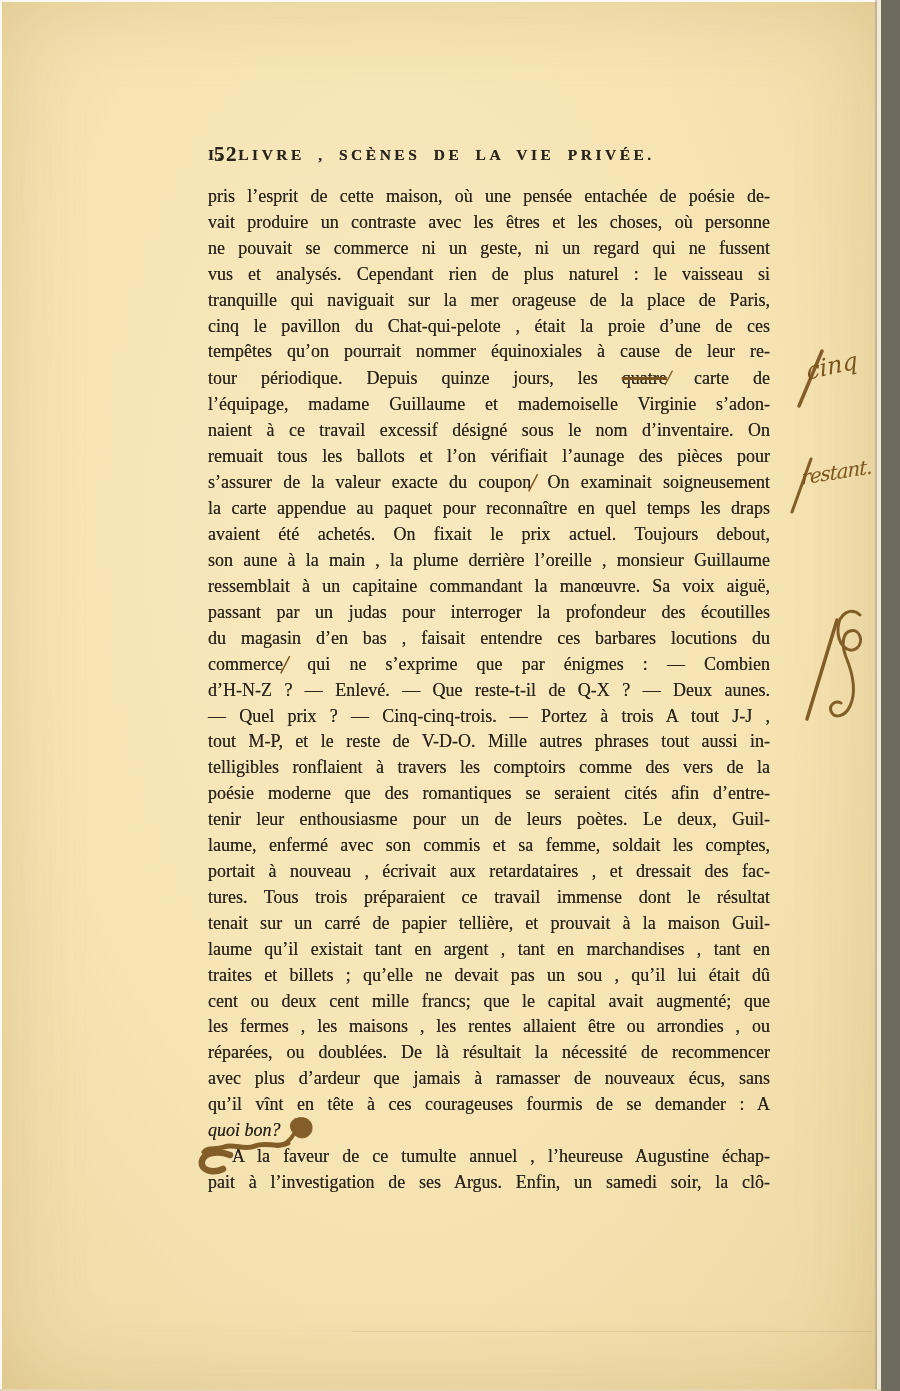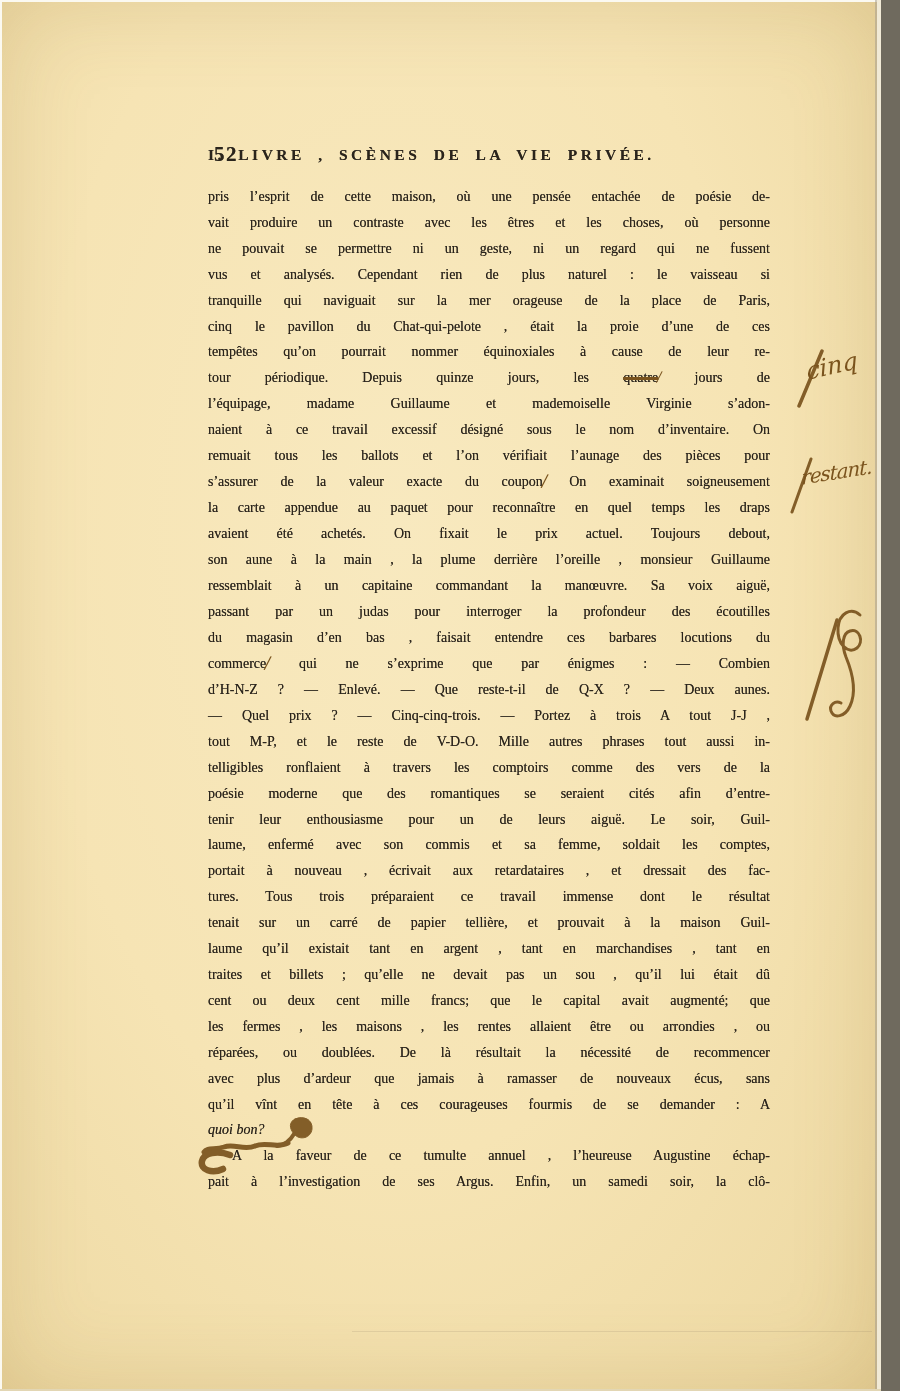--- a/index.html
+++ b/index.html
@@ -27,21 +27,21 @@
   }
   .running-head {
     position:absolute; left:208px; top:146px; width:562px;
     text-align:left; font-size:15.5px; font-weight:bold;
     letter-spacing:3.5px; word-spacing:6px;
     text-shadow:0 0 .4px rgba(42,36,28,.6);
   }
 
   .text-block {
     position:absolute; left:208px; top:184px; width:562px;
-    font-size:14px; line-height:25.9px;
+    font-size:18px; line-height:25.9px;
     text-shadow:0 0 .5px rgba(42,36,28,.75);
   }
   .line { text-align:justify; text-align-last:justify; }
   .line.short  { text-align-last:left;font-style:italic; }
   .line.indent { text-indent:24px; }
 
   .it { }
   .strike {
     text-decoration:line-through;
     text-decoration-color:#7a531d;
@@ -75,43 +75,43 @@
   <div class="edge-right-line"></div>
   <div class="edge-bottom"></div>
   <div class="scan-line"></div>
 
   <div class="folio">52</div>
   <div class="running-head">I. LIVRE , SCÈNES DE LA VIE PRIVÉE.</div>
 
   <div class="text-block">
       <div class="line"><span>pris l’esprit de cette maison, où une pensée entachée de poésie de-</span></div>
       <div class="line"><span>vait produire un contraste avec les êtres et les choses, où personne</span></div>
-      <div class="line"><span>ne pouvait se permettre ni un geste, ni un regard qui ne fussent</span></div>
+      <div class="line"><span>ne pouvait se commerce ni un geste, ni un regard qui ne fussent</span></div>
       <div class="line"><span>vus et analysés. Cependant rien de plus naturel : le vaisseau si</span></div>
       <div class="line"><span>tranquille qui naviguait sur la mer orageuse de la place de Paris,</span></div>
       <div class="line"><span>cinq le pavillon du Chat-qui-pelote , était la proie d’une de ces</span></div>
       <div class="line"><span>tempêtes qu’on pourrait nommer équinoxiales à cause de leur re-</span></div>
-      <div class="line"><span>tour périodique. Depuis quinze jours, les </span><span class="strike">quatre</span><span class="ink">/</span><span> jours de</span></div>
+      <div class="line"><span>tour périodique. Depuis quinze jours, les </span><span class="strike">quatre</span><span class="ink">/</span><span> carte de</span></div>
       <div class="line"><span>l’équipage, madame Guillaume et mademoiselle Virginie s’adon-</span></div>
       <div class="line"><span>naient à ce travail excessif désigné sous le nom d’</span><span class="it">inventaire</span><span>. On</span></div>
       <div class="line"><span>remuait tous les ballots et l’on vérifiait l’aunage des pièces pour</span></div>
       <div class="line"><span>s’assurer de la valeur exacte du coupon</span><span class="ink-big">/</span><span> On examinait soigneusement</span></div>
       <div class="line"><span>la carte appendue au paquet pour reconnaître en quel temps les draps</span></div>
       <div class="line"><span>avaient été achetés. On fixait le prix actuel. Toujours debout,</span></div>
       <div class="line"><span>son aune à la main , la plume derrière l’oreille , monsieur Guillaume</span></div>
       <div class="line"><span>ressemblait à un capitaine commandant la manœuvre. Sa voix aiguë,</span></div>
       <div class="line"><span>passant par un judas pour interroger la profondeur des écoutilles</span></div>
       <div class="line"><span>du magasin d’en bas , faisait entendre ces barbares locutions du</span></div>
       <div class="line"><span>commerce</span><span class="ink-big">/</span><span> qui ne s’exprime que par énigmes : — Combien</span></div>
       <div class="line"><span>d’H-N-Z ? — Enlevé. — Que reste-t-il de Q-X ? — Deux aunes.</span></div>
       <div class="line"><span>— Quel prix ? — Cinq-cinq-trois. — Portez à trois A tout J-J ,</span></div>
       <div class="line"><span>tout M-P, et le reste de V-D-O. Mille autres phrases tout aussi in-</span></div>
       <div class="line"><span>telligibles ronflaient à travers les comptoirs comme des vers de la</span></div>
       <div class="line"><span>poésie moderne que des romantiques se seraient cités afin d’entre-</span></div>
-      <div class="line"><span>tenir leur enthousiasme pour un de leurs aiguë. Le soir, Guil-</span></div>
+      <div class="line"><span>tenir leur enthousiasme pour un de leurs poètes. Le deux, Guil-</span></div>
       <div class="line"><span>laume, enfermé avec son commis et sa femme, soldait les comptes,</span></div>
       <div class="line"><span>portait à nouveau , écrivait aux retardataires , et dressait des fac-</span></div>
       <div class="line"><span>tures. Tous trois préparaient ce travail immense dont le résultat</span></div>
       <div class="line"><span>tenait sur un carré de papier tellière, et prouvait à la maison Guil-</span></div>
       <div class="line"><span>laume qu’il existait tant en argent , tant en marchandises , tant en</span></div>
       <div class="line"><span>traites et billets ; qu’elle ne devait pas un sou , qu’il lui était dû</span></div>
       <div class="line"><span>cent ou deux cent mille francs; que le capital avait augmenté; que</span></div>
       <div class="line"><span>les fermes , les maisons , les rentes allaient être ou arrondies , ou</span></div>
       <div class="line"><span>réparées, ou doublées. De là résultait la nécessité de recommencer</span></div>
       <div class="line"><span>avec plus d’ardeur que jamais à ramasser de nouveaux écus, sans</span></div>

